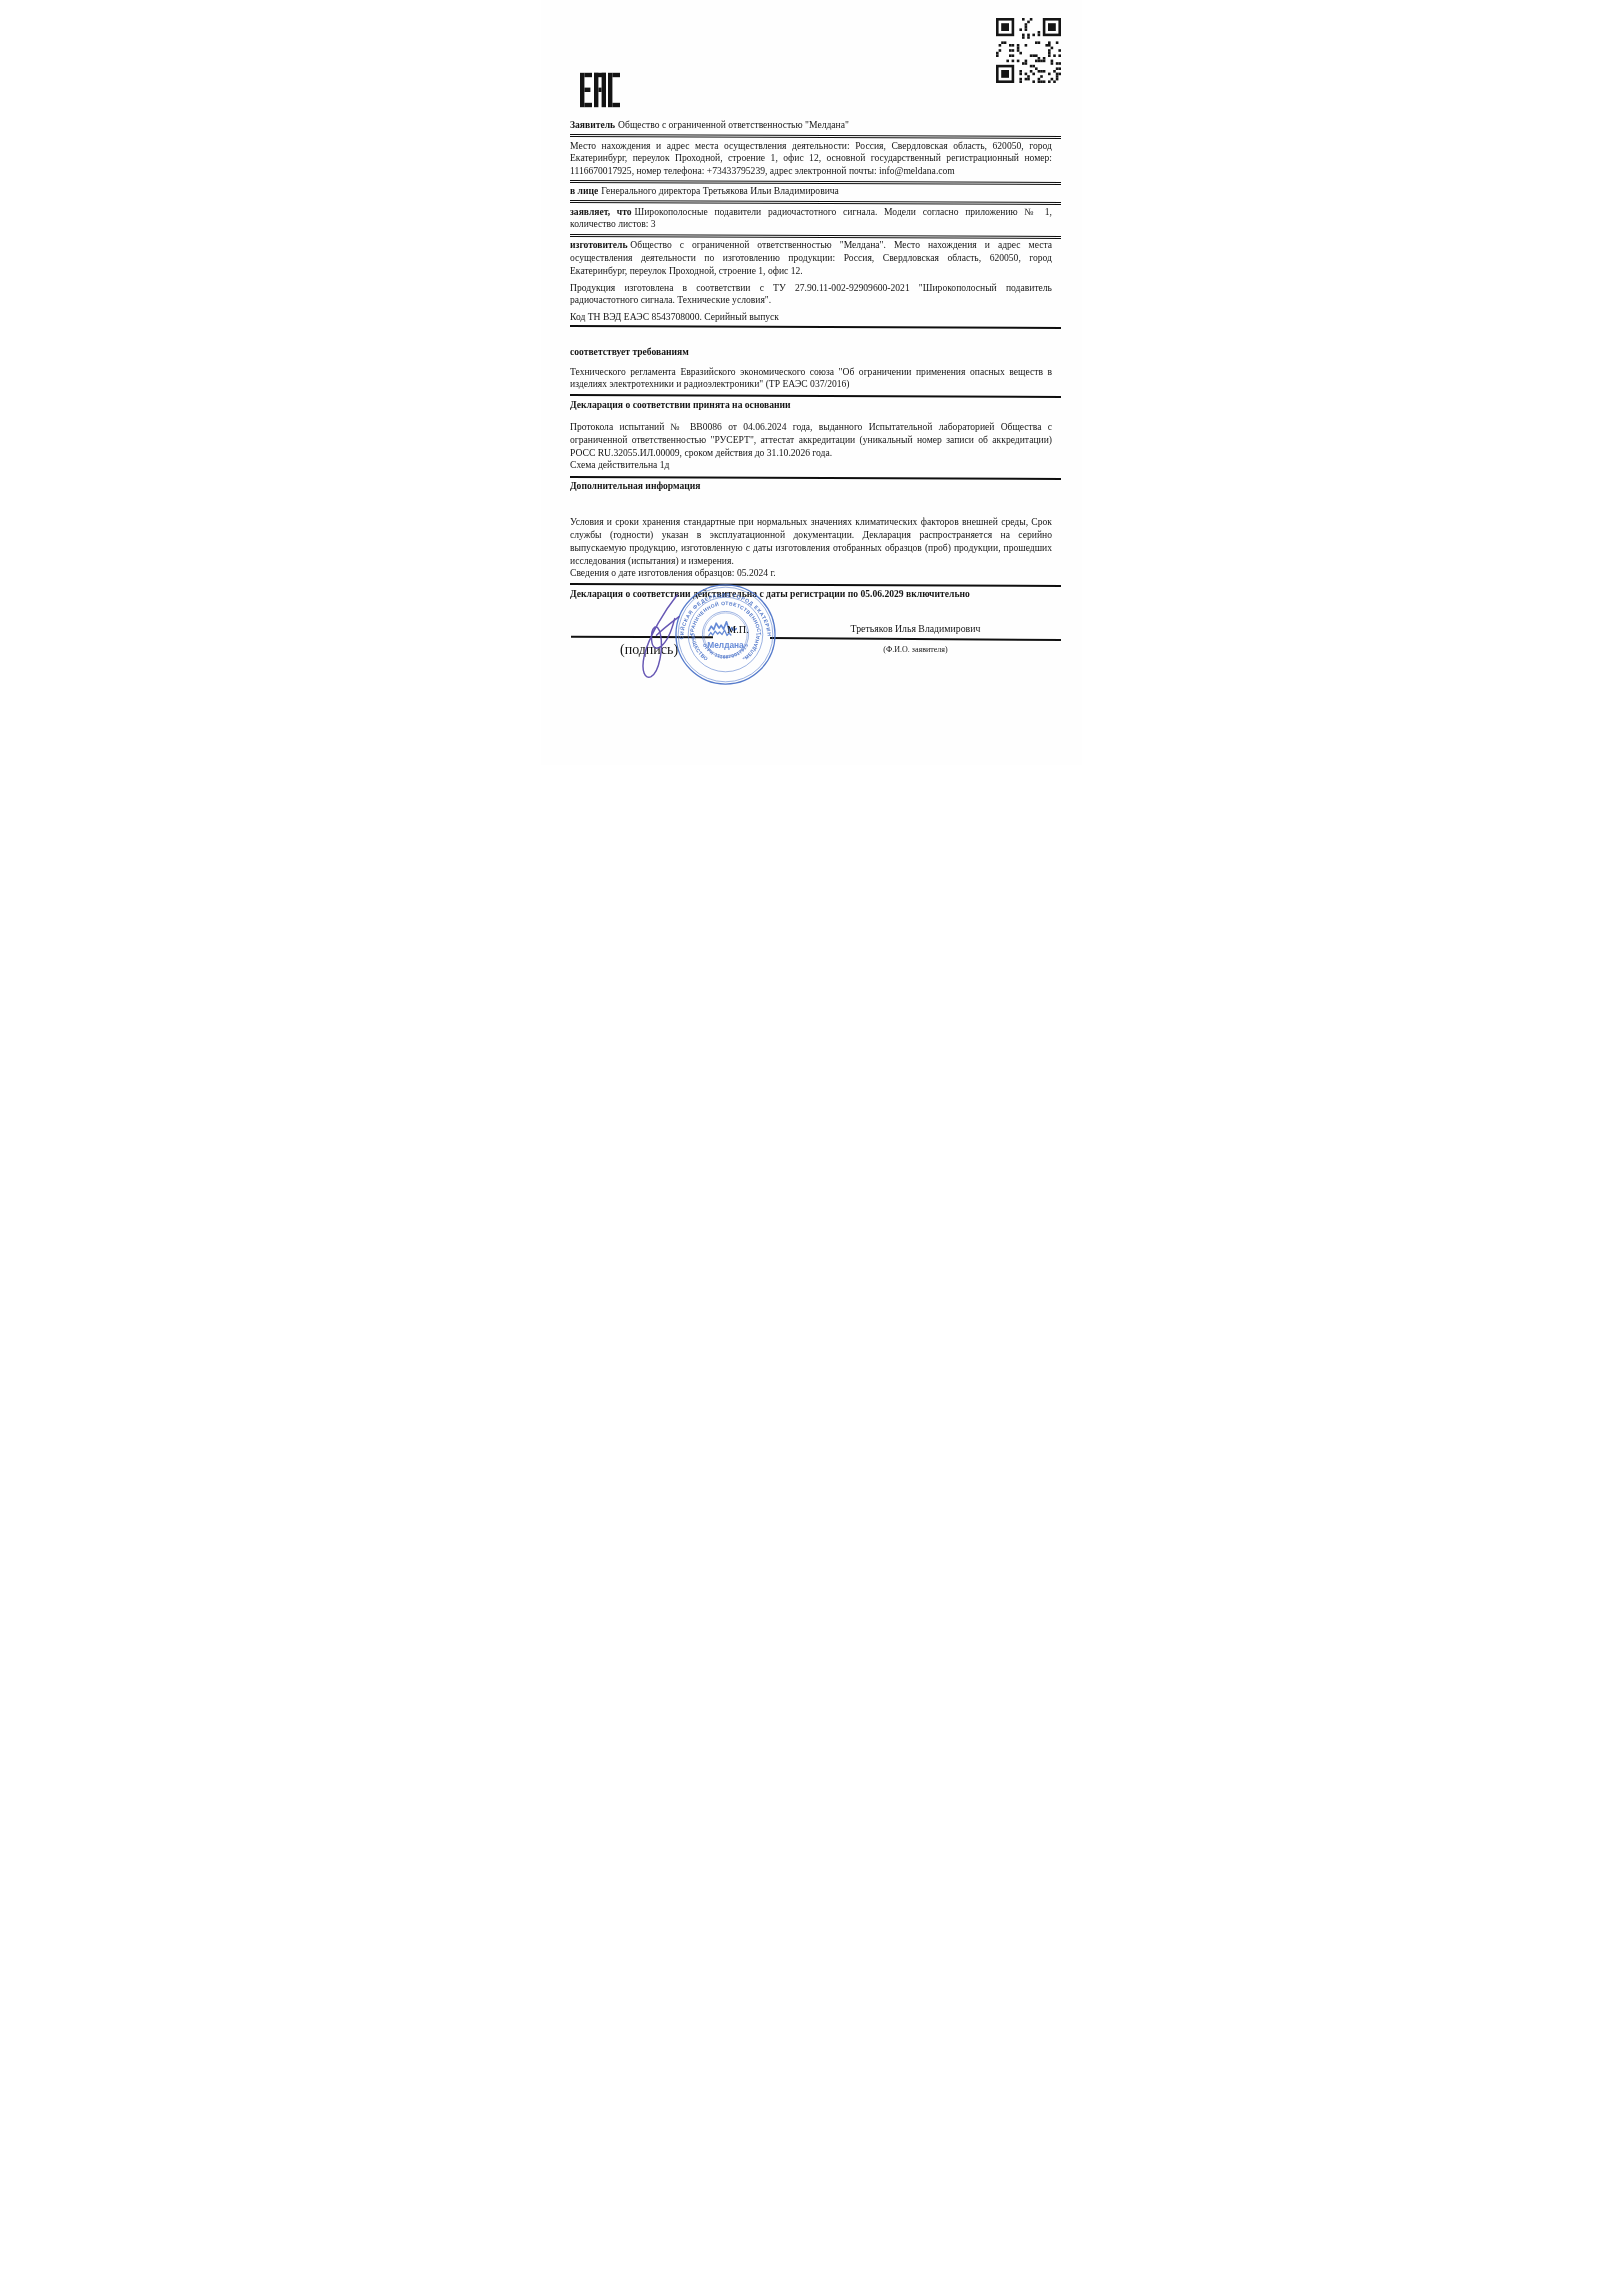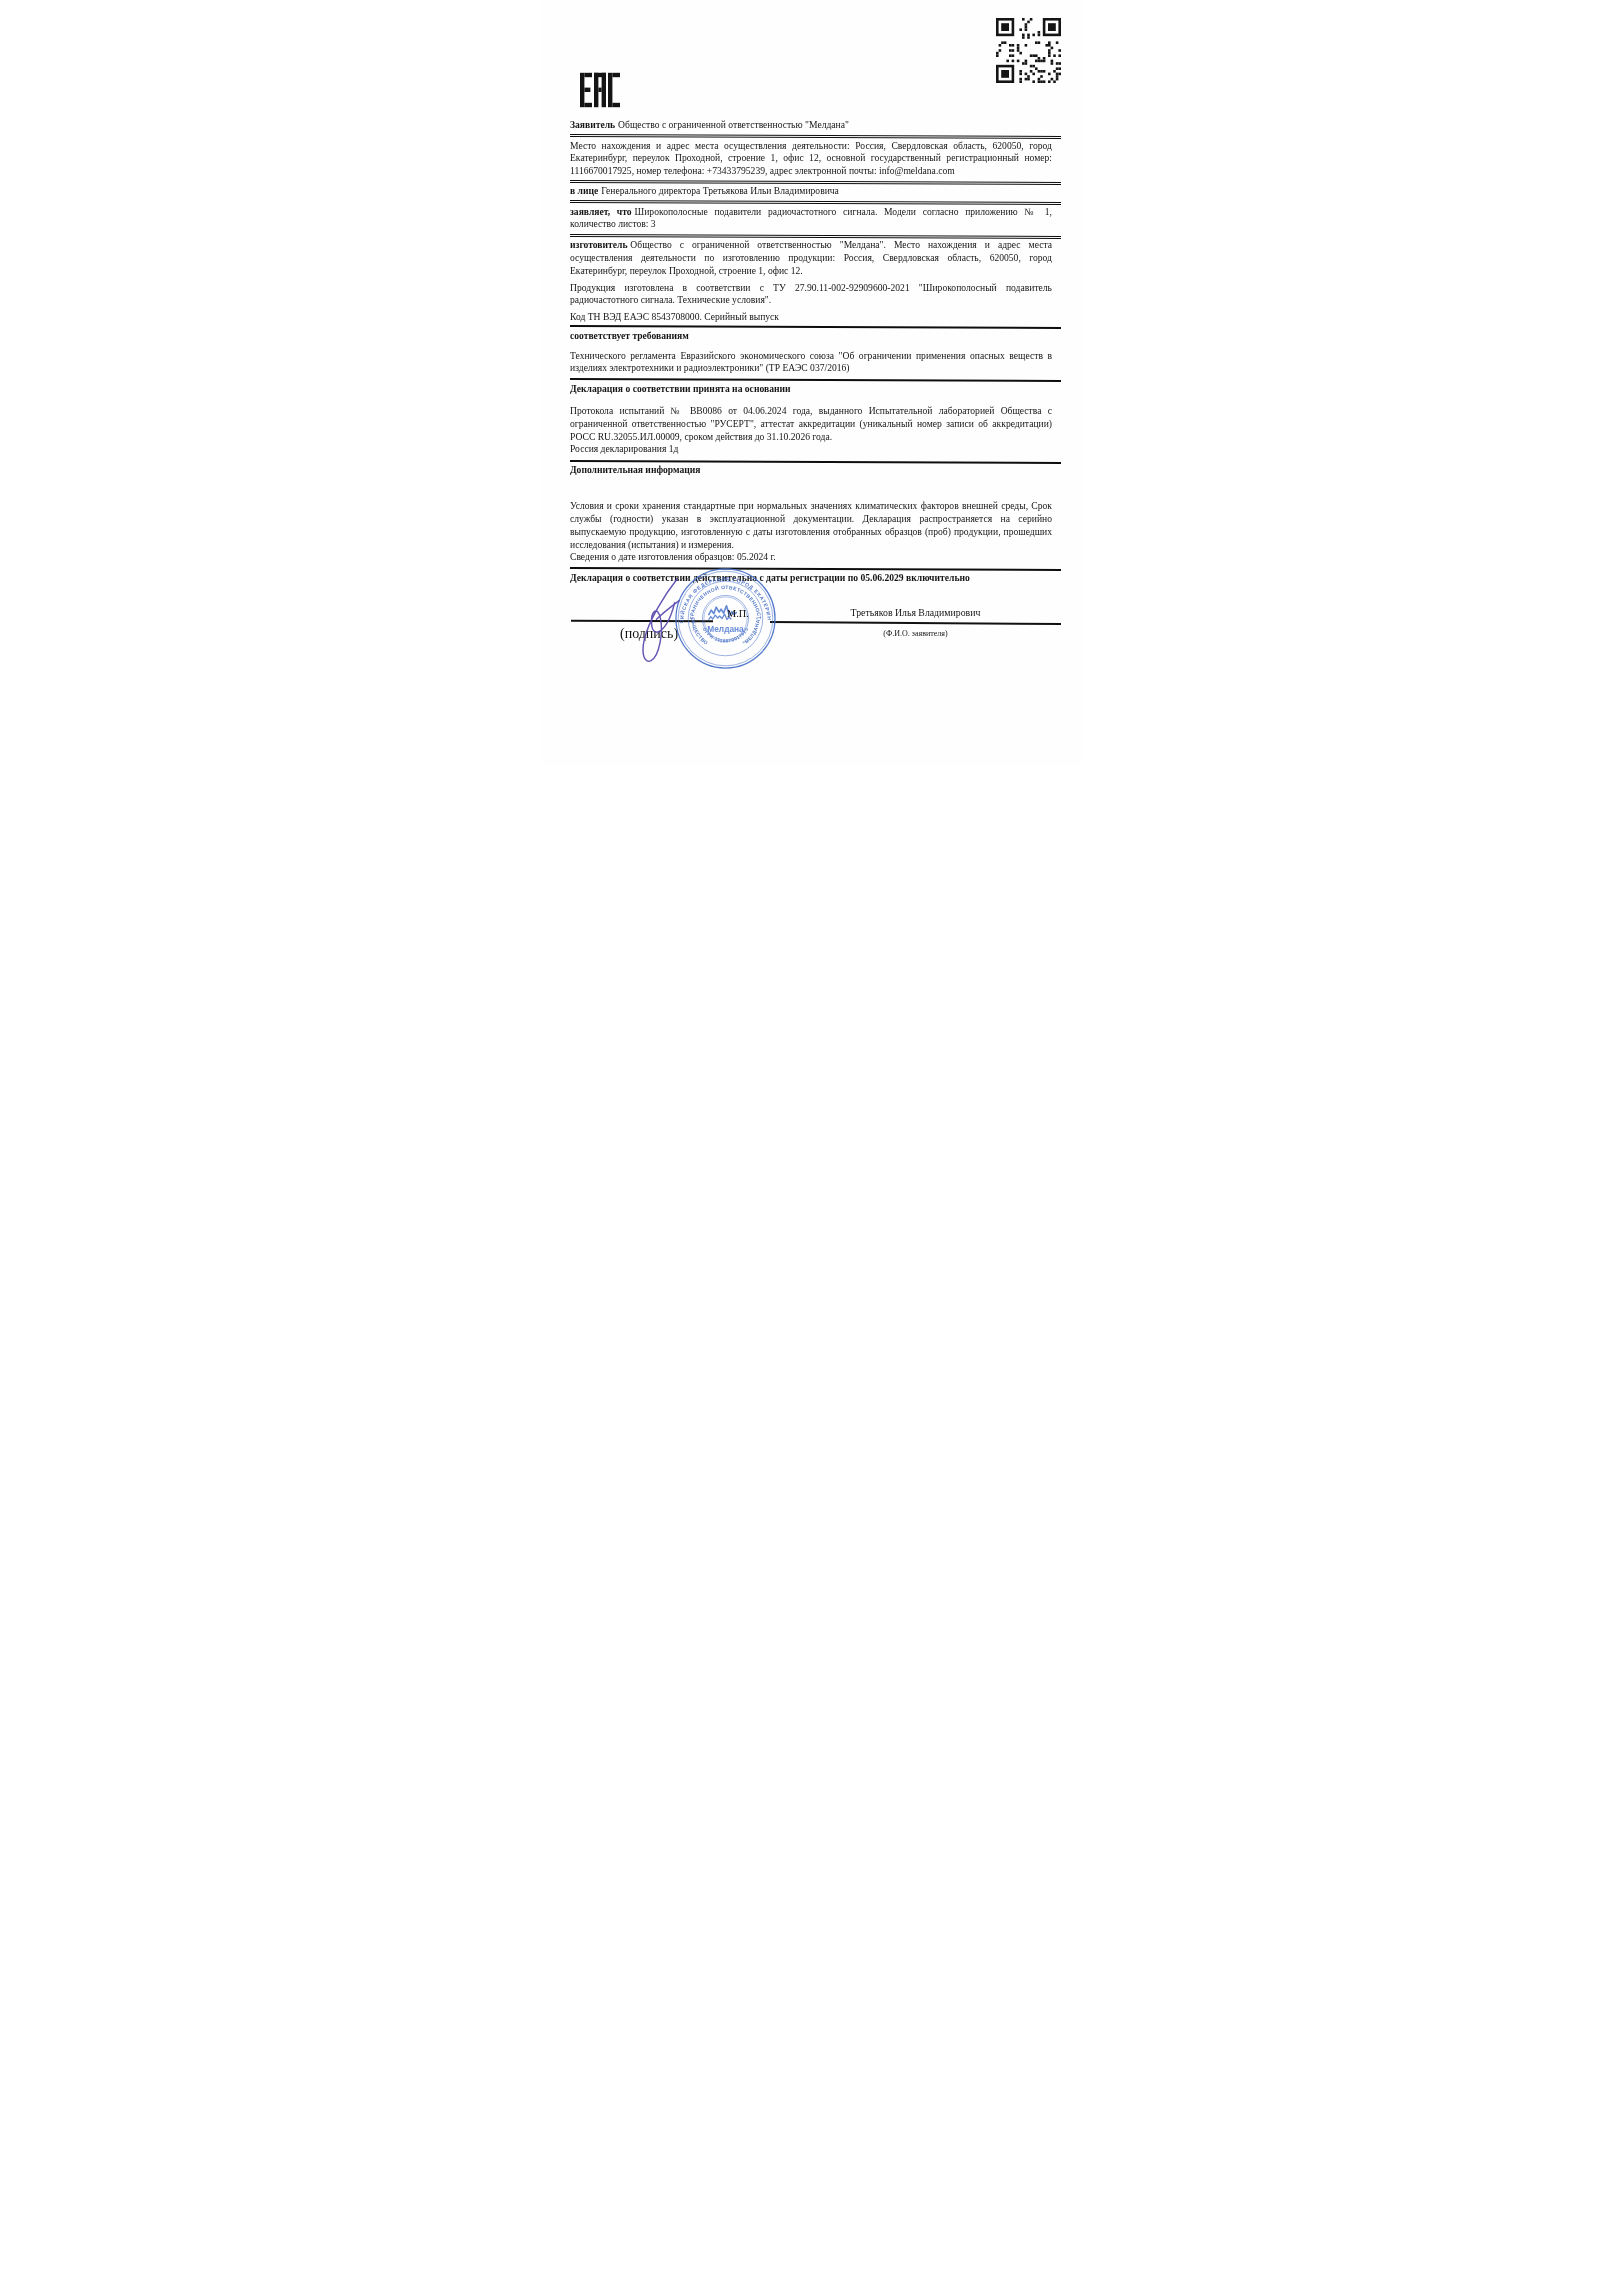--- a/index.html
+++ b/index.html
@@ -191,30 +191,30 @@
     <div class="rule dbl" style="margin-top:2.5px;"></div>
 
     <p style="margin-top:2.9px;"><span class="lbl">изготовитель</span><span>Общество с ограниченной ответственностью "Мелдана". Место нахождения и адрес места осуществления деятельности по изготовлению продукции: Россия, Свердловская область, 620050, город Екатеринбург, переулок Проходной, строение 1, офис 12.</span></p>
 
     <p style="margin-top:4px;">Продукция изготовлена в соответствии с ТУ 27.90.11-002-92909600-2021 "Широкополосный подавитель радиочастотного сигнала. Технические условия".</p>
 
     <p class="nojust" style="margin-top:3.9px;">Код ТН ВЭД ЕАЭС 8543708000. Серийный выпуск</p>
 
     <div class="rule" style="margin-top:1.5px;"></div>
 
-    <div class="heading" style="margin-top:3px;">соответствует требованиям</div>
+    <div class="heading" style="margin-top:19px;">соответствует требованиям</div>
 
     <p style="margin-top:6.4px;">Технического регламента Евразийского экономического союза "Об ограничении применения опасных веществ в изделиях электротехники и радиоэлектроники" (ТР ЕАЭС 037/2016)</p>
 
     <div class="rule" style="margin-top:2.9px;"></div>
 
     <div class="heading" style="margin-top:2.9px;">Декларация о соответствии принята на основании</div>
 
     <p style="margin-top:9.3px;">Протокола испытаний № ВВ0086 от 04.06.2024 года, выданного Испытательной лабораторией Общества с ограниченной ответственностью "РУСЕРТ", аттестат аккредитации (уникальный номер записи об аккредитации) РОСС RU.32055.ИЛ.00009, сроком действия до 31.10.2026 года.</p>
-    <p class="nojust">Россия декларирования 1д</p>
+    <p class="nojust">Схема действительна 1д</p>
 
     <div class="rule" style="margin-top:3.4px;"></div>
 
     <div class="heading" style="margin-top:2.9px;">Дополнительная информация</div>
 
     <p style="margin-top:23px;">Условия и сроки хранения стандартные при нормальных значениях климатических факторов внешней среды, Срок службы (годности) указан в эксплуатационной документации. Декларация распространяется на серийно выпускаемую продукцию, изготовленную с даты изготовления отобранных образцов (проб) продукции, прошедших исследования (испытания) и измерения.</p>
     <p class="nojust">Сведения о дате изготовления образцов: 05.2024 г.</p>
 
     <div class="rule" style="margin-top:2.5px;"></div>
 

